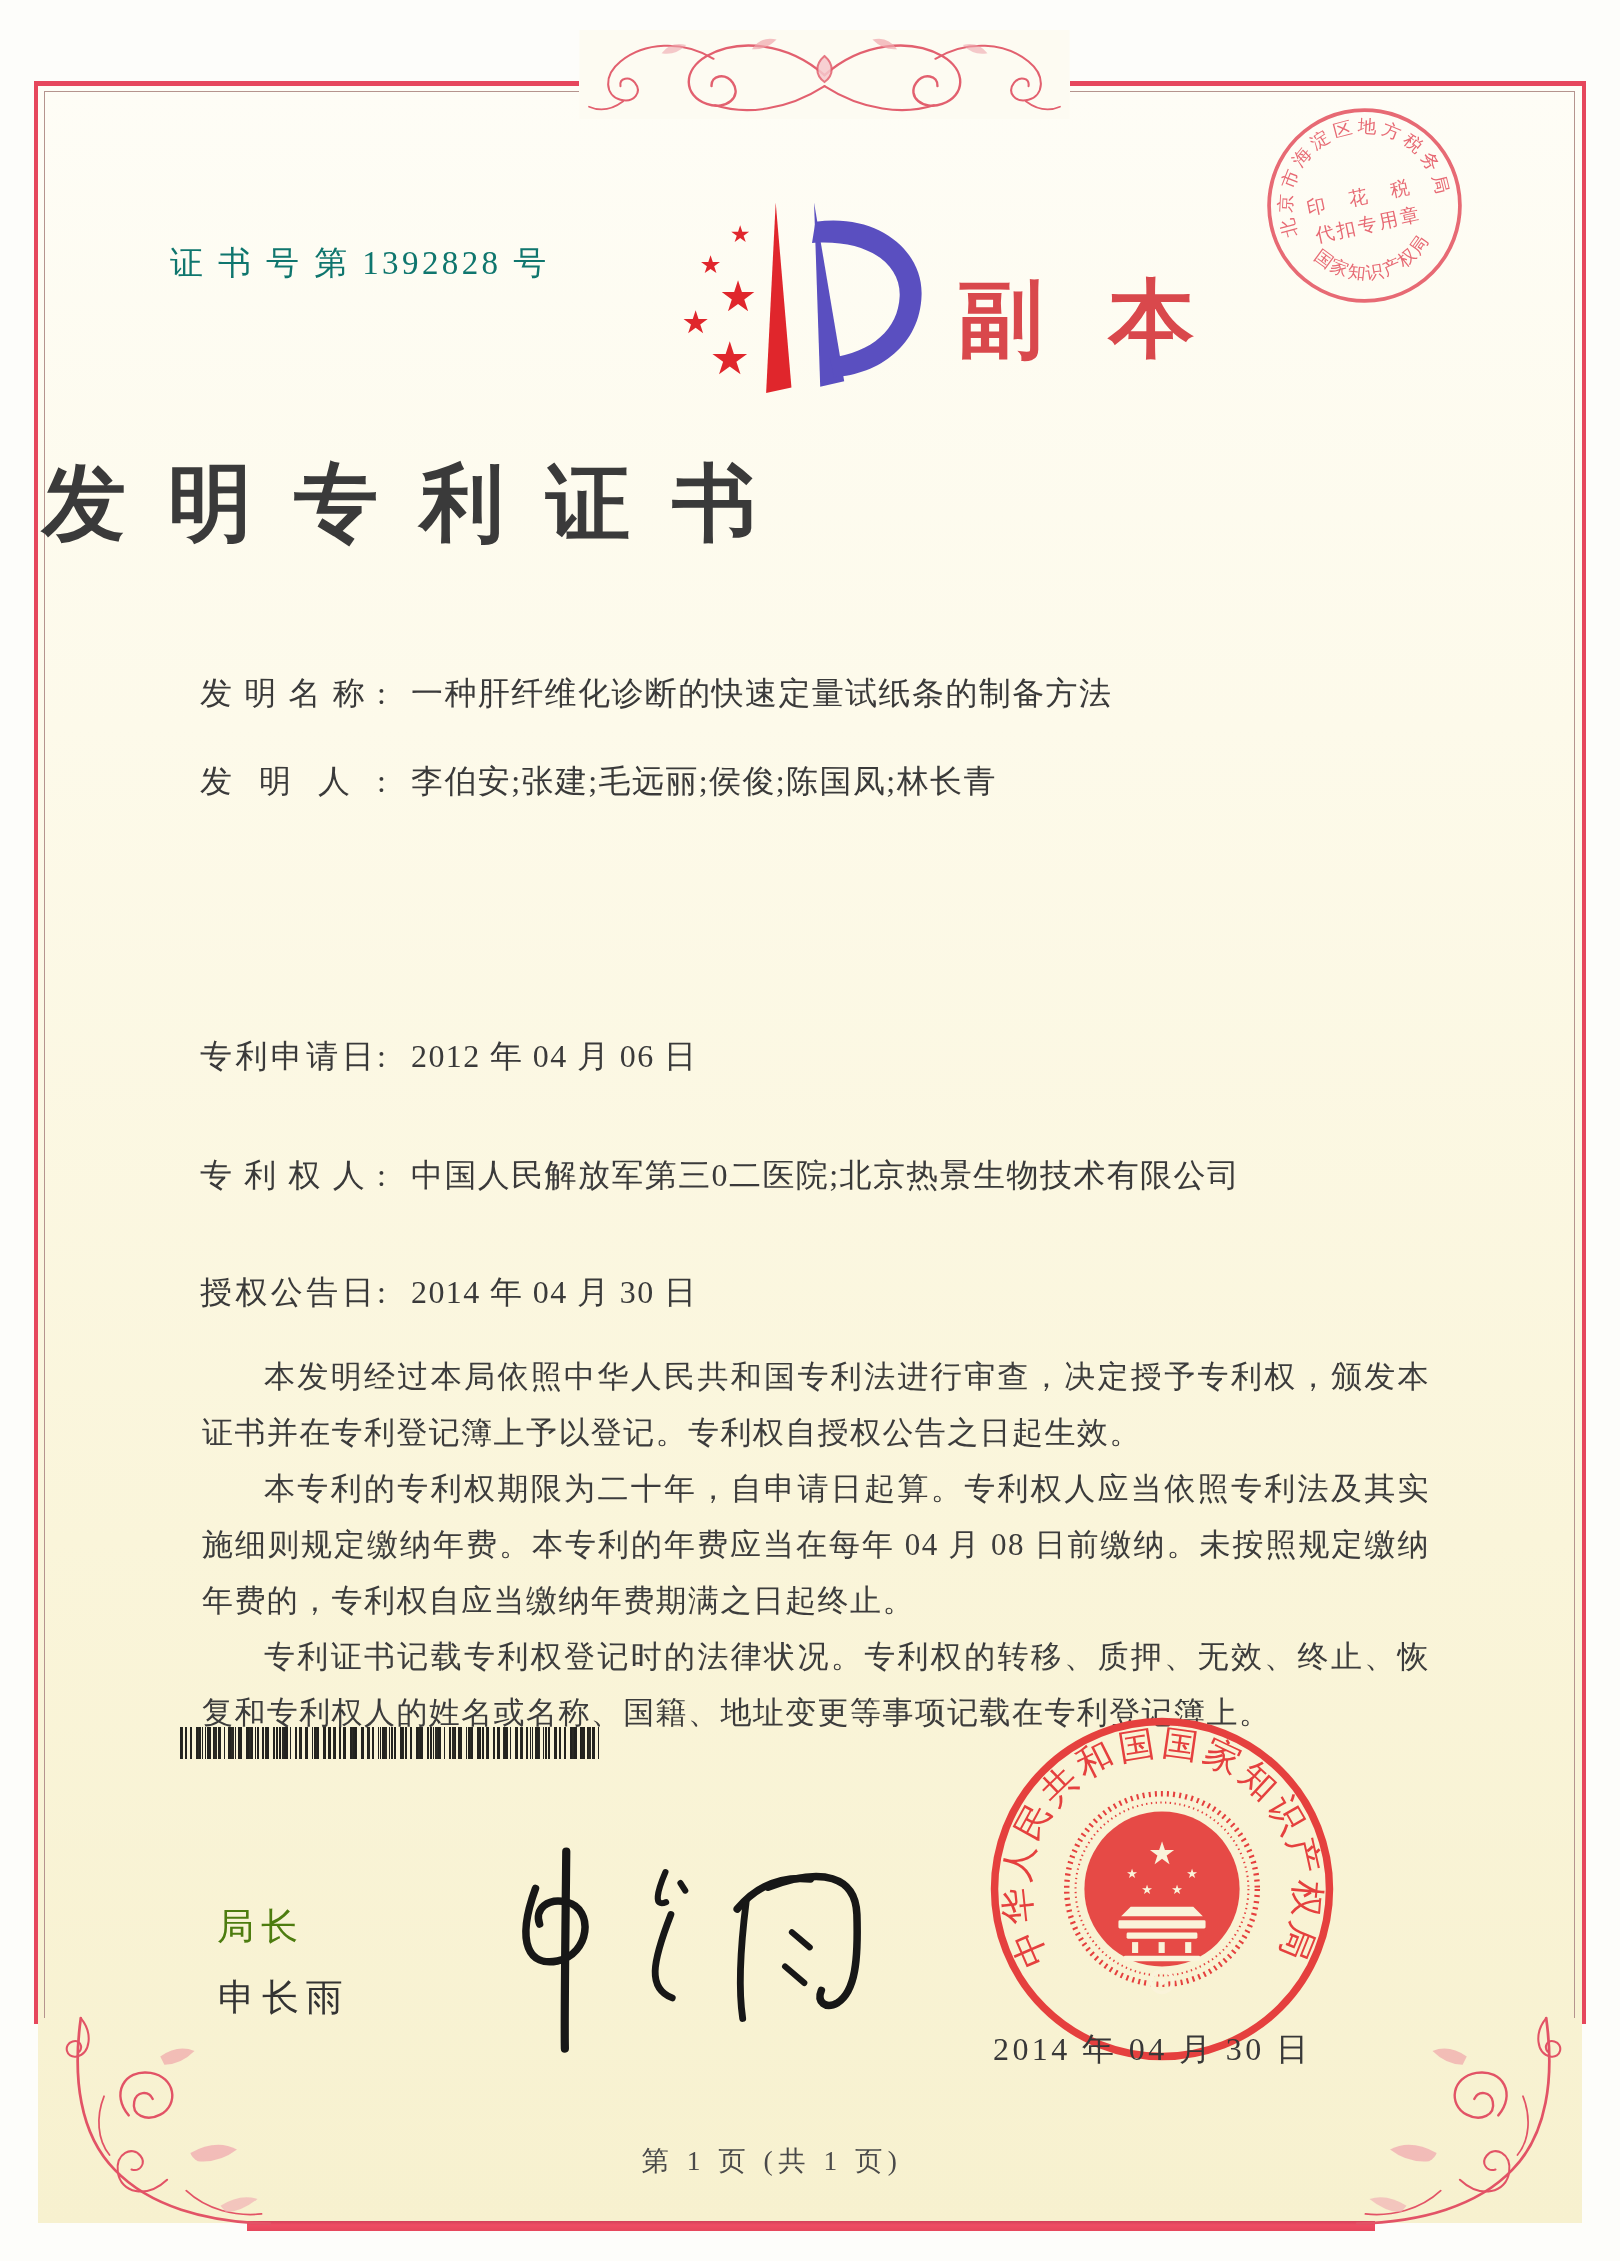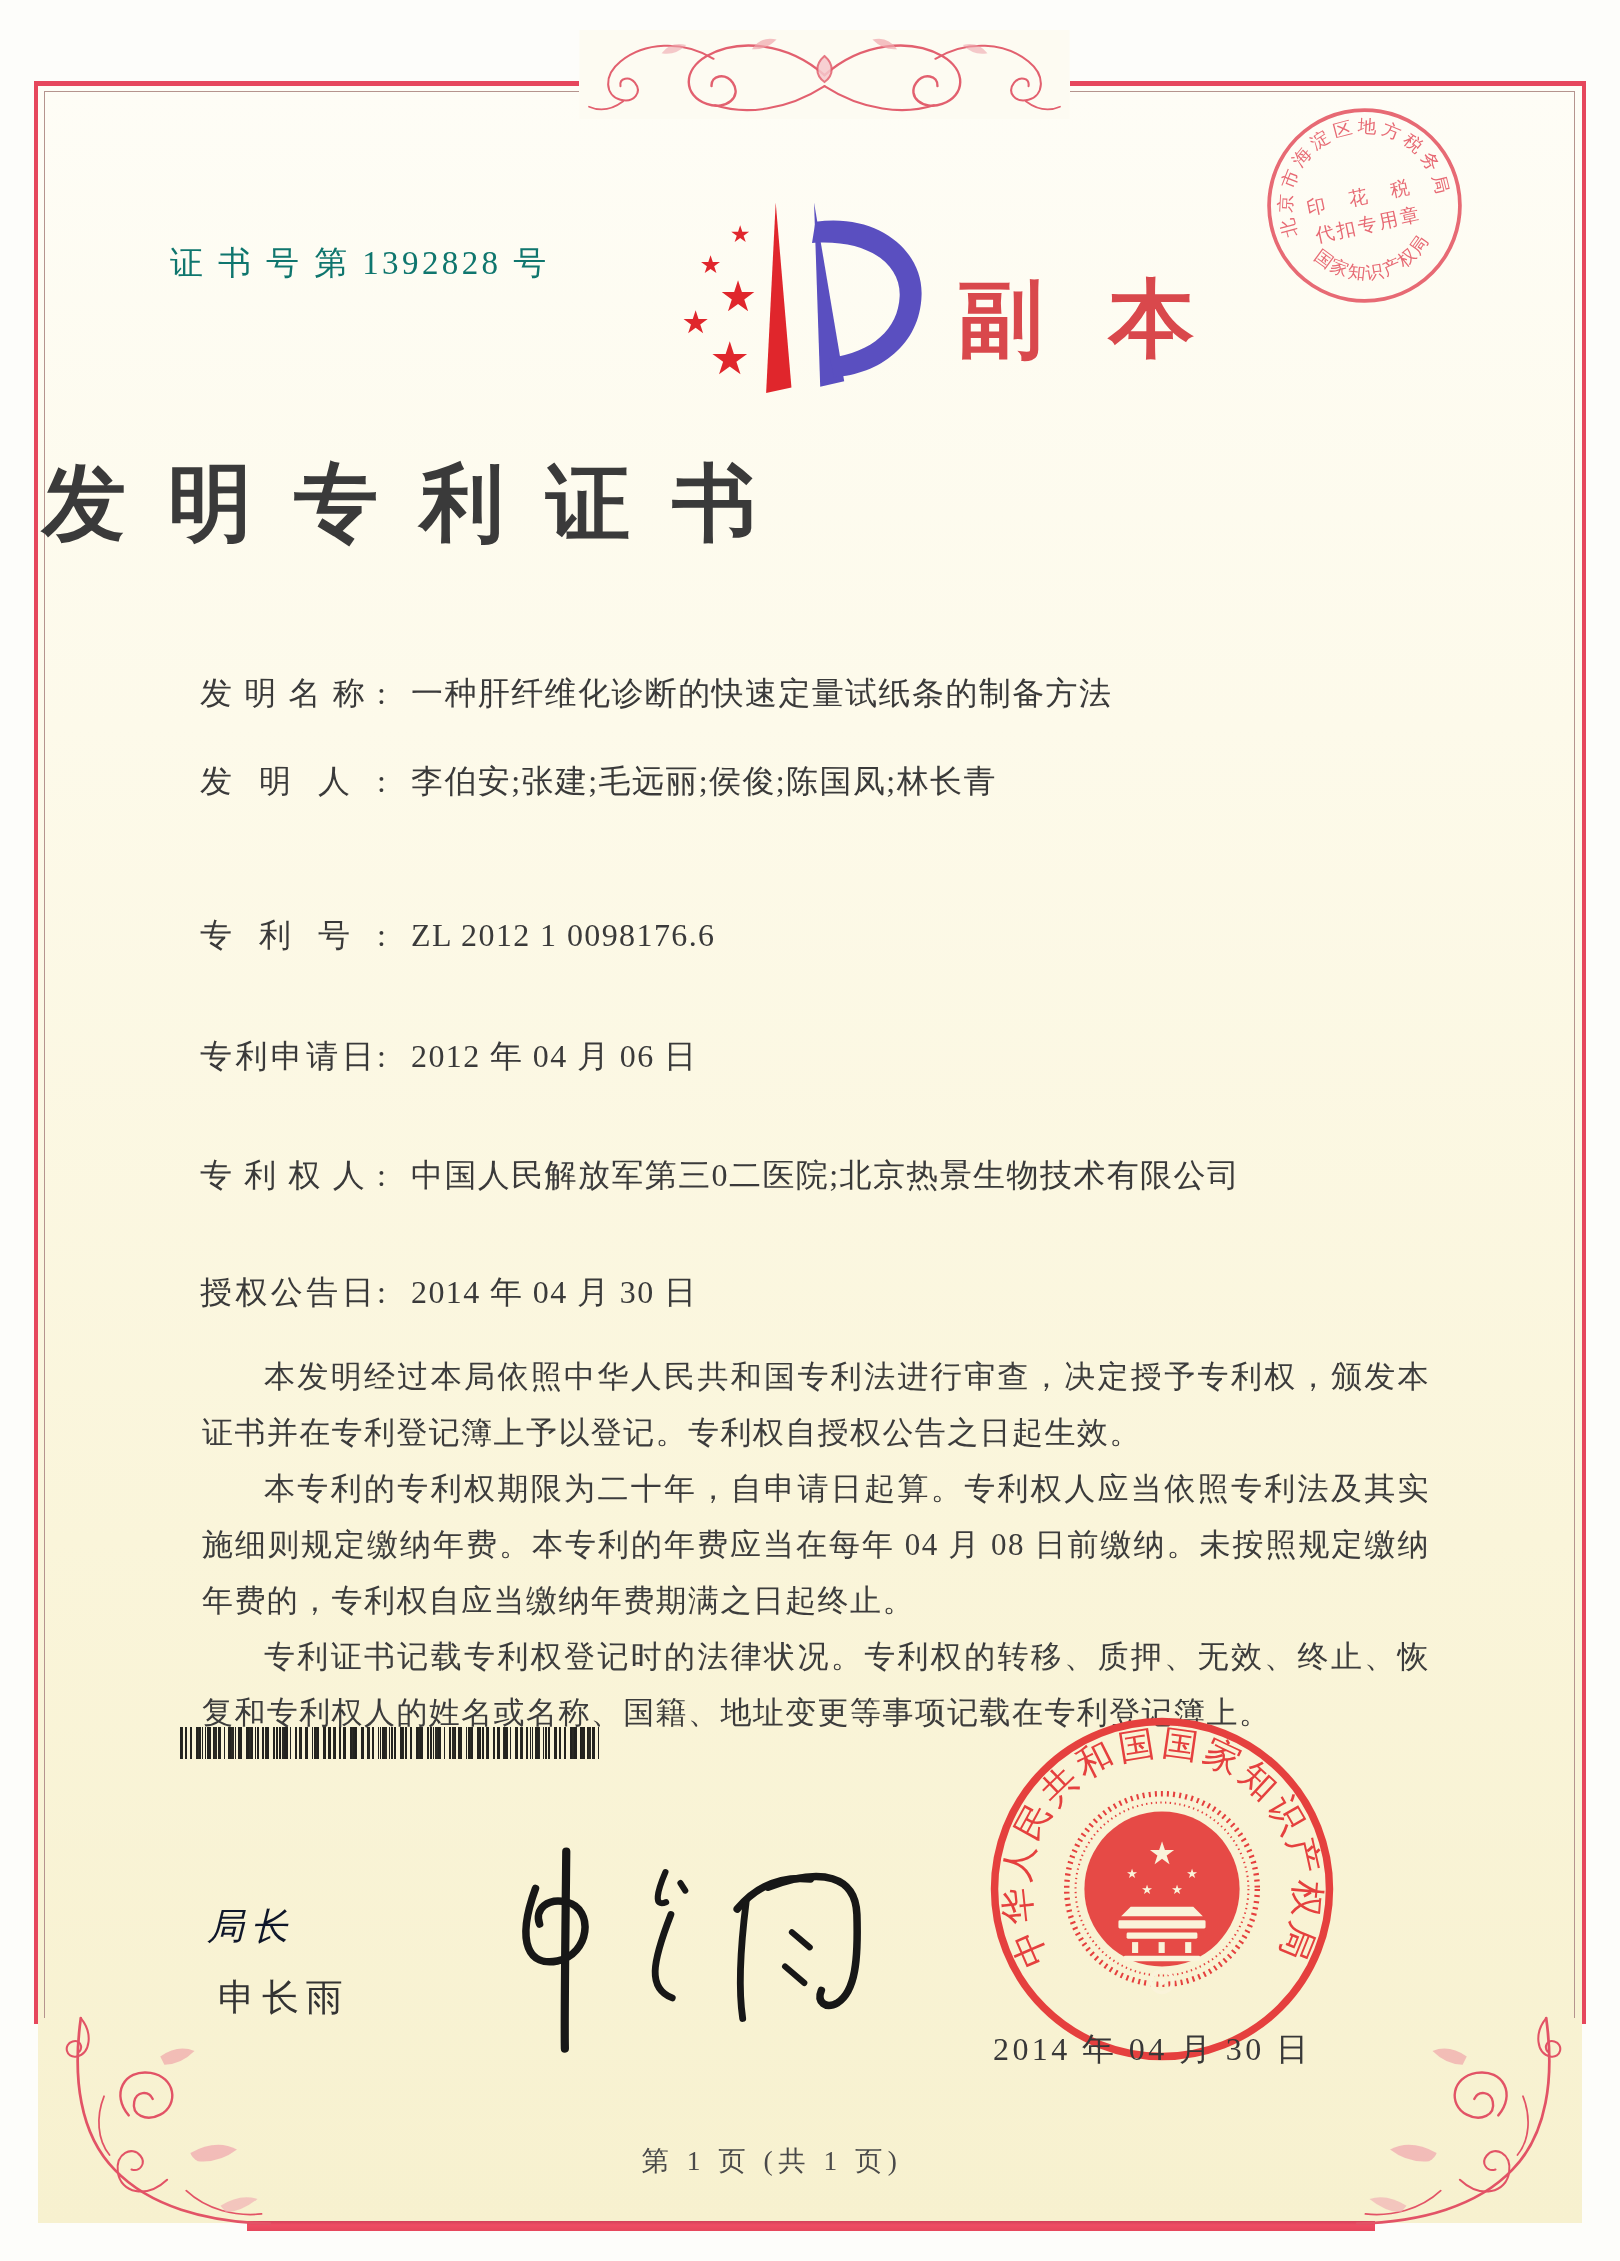--- a/index.html
+++ b/index.html
@@ -32,21 +32,21 @@
   .frow .val{margin-left:25px;letter-spacing:1.4px;}
   .paras{left:202px;top:1349px;width:1228px;font-size:31px;line-height:56px;
          letter-spacing:1.4px;color:#3c3c3c;text-align:justify;}
   .paras p{margin:0;text-indent:2em;}
   .barcode{left:180px;top:1727px;width:422px;height:32px;
     background:
       repeating-linear-gradient(90deg,#23231f 0 1.4px,transparent 1.4px 5.5px),
       repeating-linear-gradient(90deg,#23231f 0 2.1px,transparent 2.1px 9.6px),
       repeating-linear-gradient(90deg,#2a2a24 0 2.7px,transparent 2.7px 17px),
       repeating-linear-gradient(90deg,#1d1d1a 0 1.4px,transparent 1.4px 25px);}
-  .director-title{left:207px;top:1902px;font-size:37px;letter-spacing:6.9px;color:#0f172a;font-style:italic;}
+  .director-title{left:217px;top:1902px;font-size:37px;letter-spacing:6.9px;color:#4d7c0f;}
   .director-name{left:218px;top:1973px;font-size:37px;letter-spacing:6.9px;color:#333;}
   .issue-date{left:993px;top:2028px;font-size:32px;letter-spacing:3.4px;color:#383838;z-index:6;}
   .footer{left:0;right:0;top:2143px;text-align:center;font-size:27.4px;letter-spacing:5.5px;
           color:#4a4a4a;transform:translateX(-38px);}
   .z2{z-index:2}.z3{z-index:3}.z4{z-index:4}.z5{z-index:5}
   svg text{font-family:"Liberation Serif","DejaVu Serif",serif;}
 </style>
 </head>
 <body>
 
@@ -121,23 +121,20 @@
   </svg>
 
   <div class="abs title">发明专利证书</div>
 
   <div class="abs frow" style="top:672px">
     <span class="lab">发明名称:</span><span class="val">一种肝纤维化诊断的快速定量试纸条的制备方法</span>
   </div>
   <div class="abs frow" style="top:760px">
     <span class="lab">发明人:</span><span class="val">李伯安;张建;毛远丽;侯俊;陈国凤;林长青</span>
   </div>
-  <div class="abs frow" style="top:914px">
-    <span class="lab">专利号:</span><span class="val">ZL 2012 1 0098176.6</span>
-  </div>
   <div class="abs frow" style="top:1035px">
     <span class="lab">专利申请日:</span><span class="val">2012 年 04 月 06 日</span>
   </div>
   <div class="abs frow" style="top:1154px">
     <span class="lab">专利权人:</span><span class="val">中国人民解放军第三0二医院;北京热景生物技术有限公司</span>
   </div>
   <div class="abs frow" style="top:1271px">
     <span class="lab">授权公告日:</span><span class="val">2014 年 04 月 30 日</span>
   </div>
 

